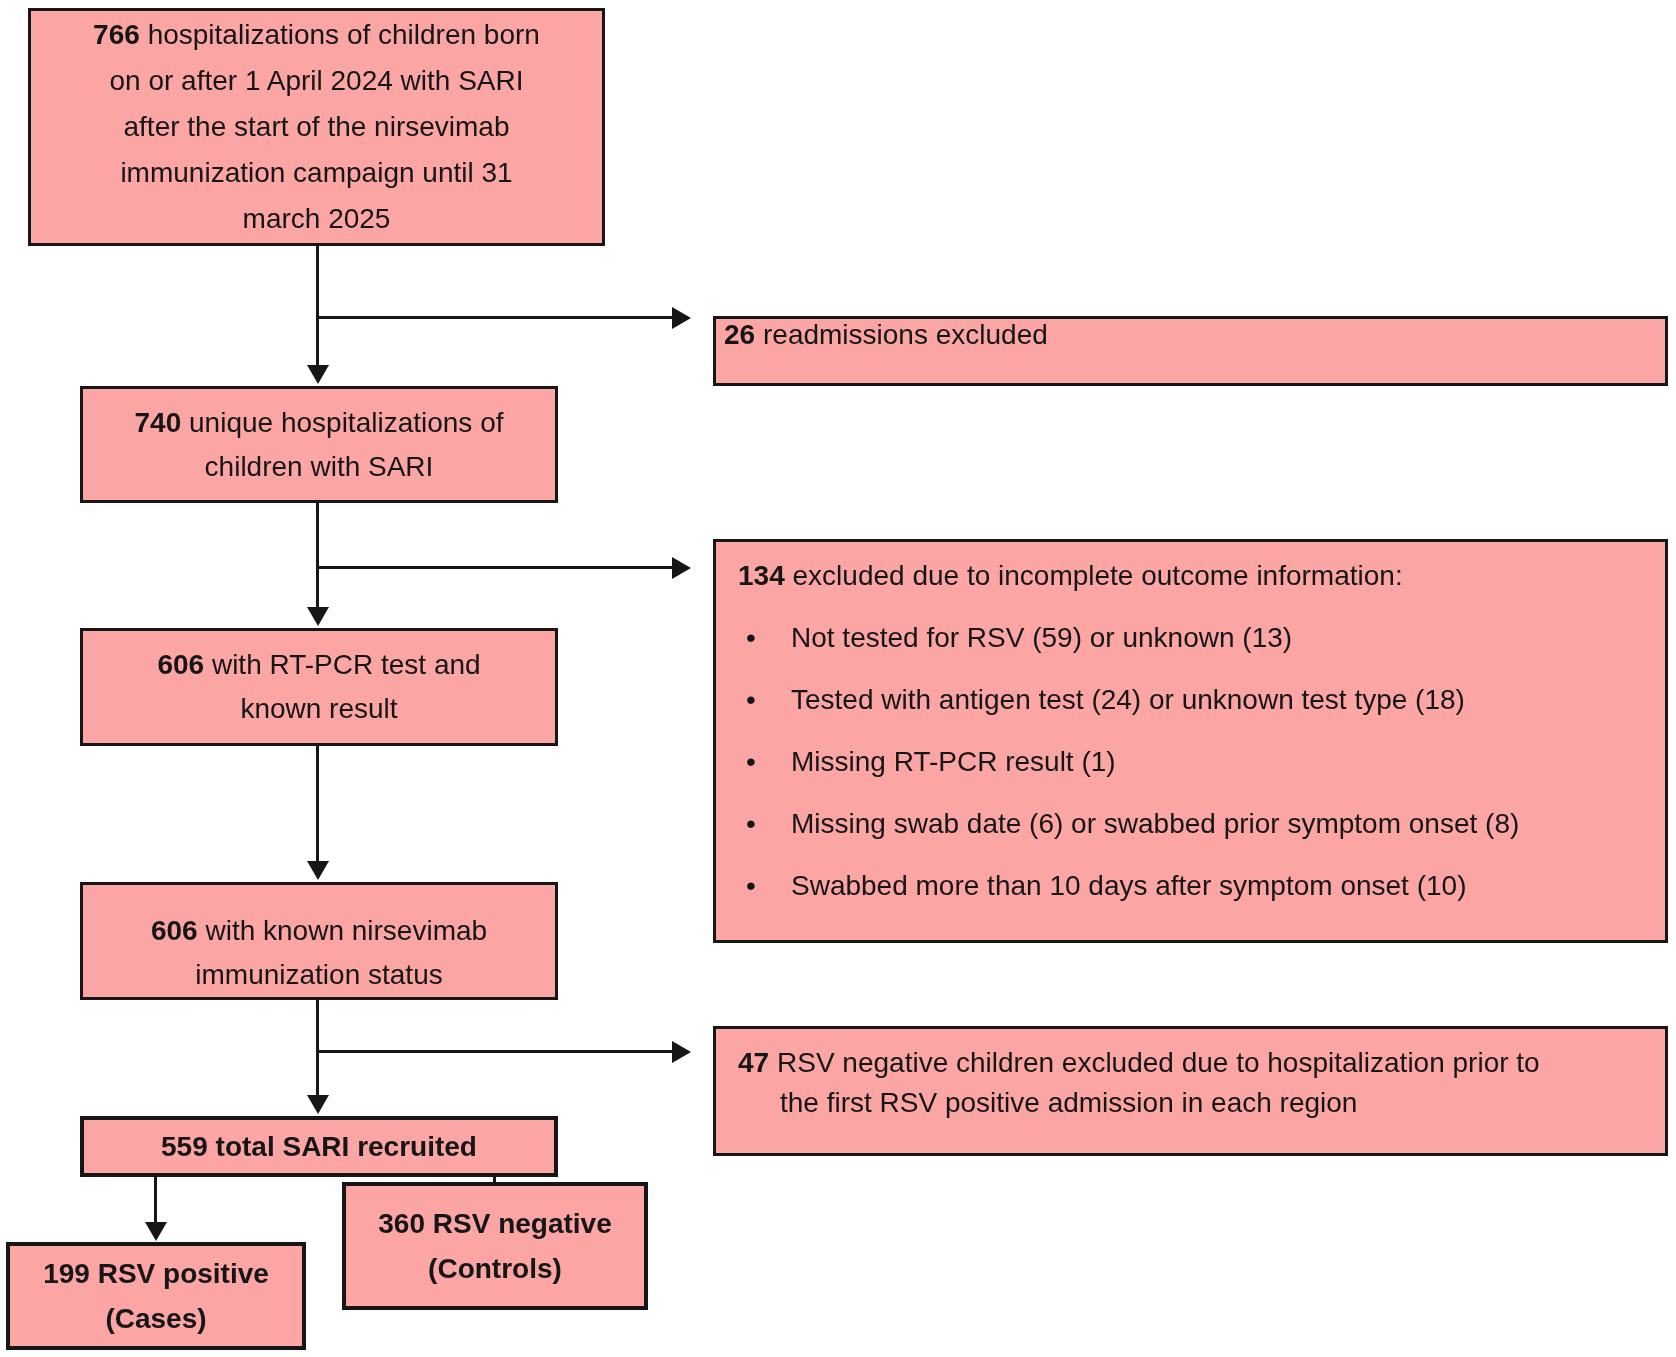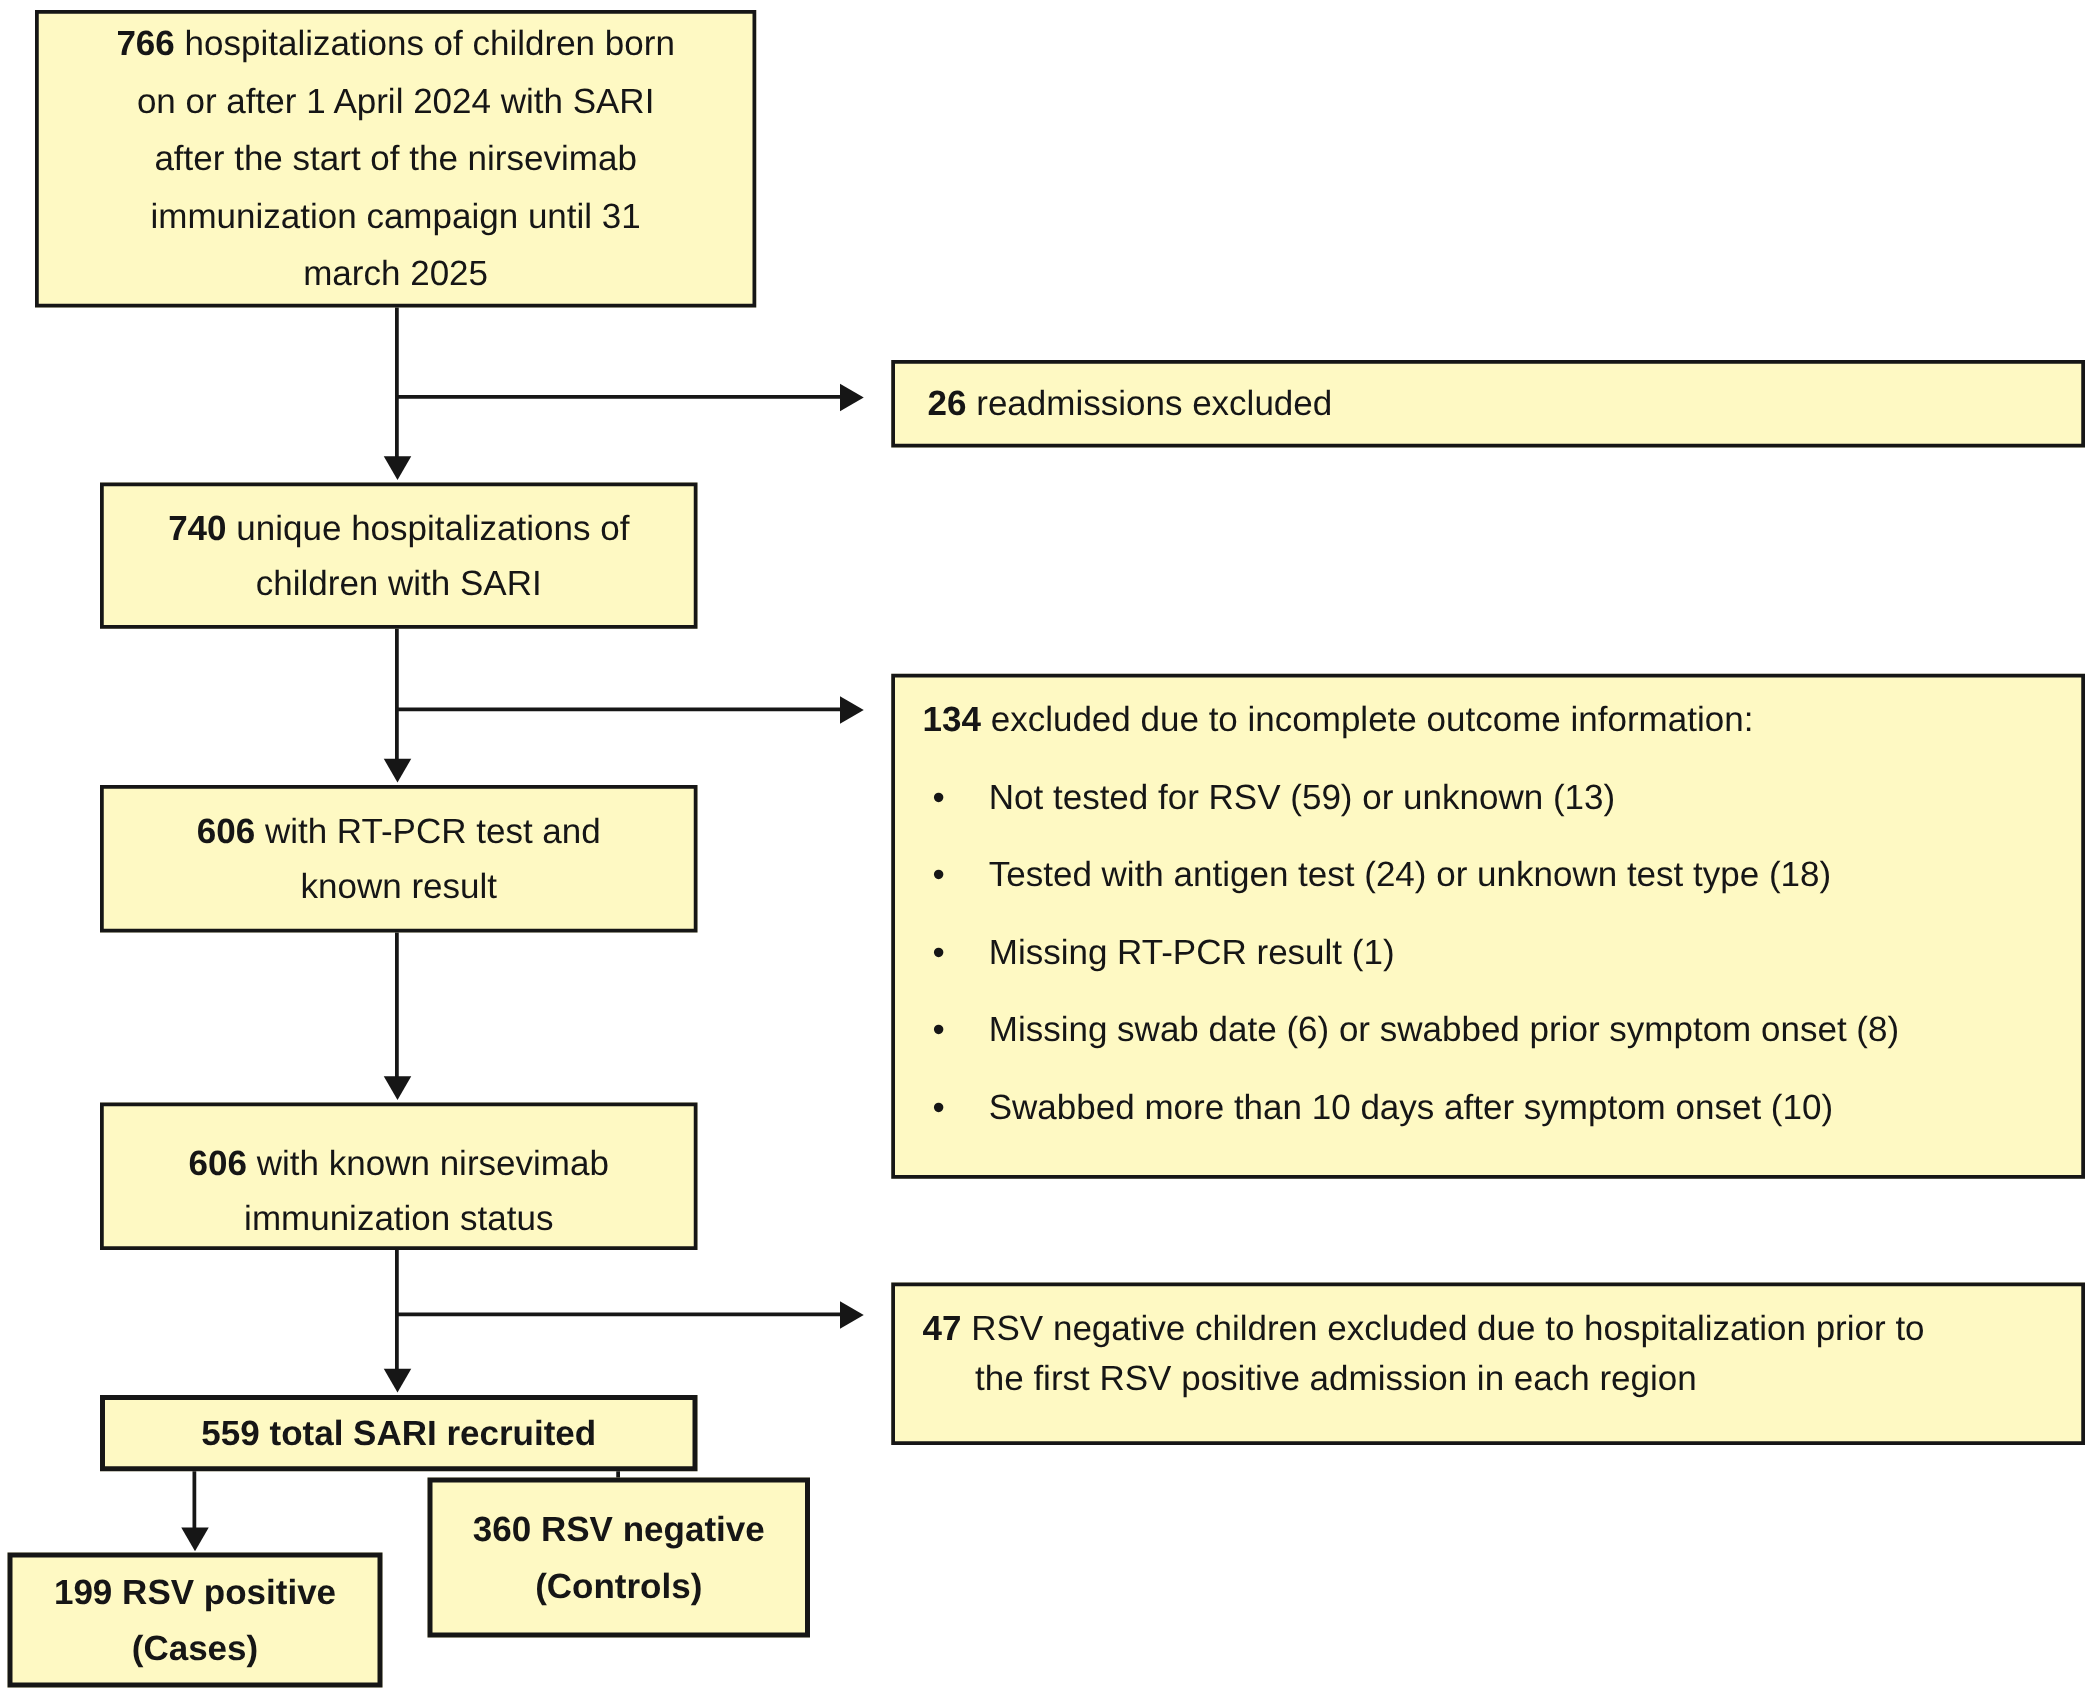--- a/index.html
+++ b/index.html
@@ -7,41 +7,42 @@
     position: relative;
     width: 1676px;
     height: 1357px;
     background: #ffffff;
     font-family: "Liberation Sans", sans-serif;
     color: #161616;
     font-size: 28px;
   }
   .box {
     position: absolute;
-    background: #fef9c3;
+    background: #fca5a5;
     border: 3px solid #161616;
     box-sizing: border-box;
   }
   .center-box {
     display: flex;
     align-items: center;
     justify-content: center;
     text-align: center;
   }
   .heavy { border-width: 4px; }
   .num { font-weight: bold; margin-right: 0.28em; }
   .body-lines { white-space: pre-line; }
   .lh46 { line-height: 46px; }
   .lh44 { line-height: 44px; }
   .allbold { font-weight: bold; }
   .left-pad-box {
     display: flex;
-    align-items: center;
-    padding-left: 26px;
+    align-items: flex-start;
+    padding-left: 8px;
     text-align: left;
+    margin-top: 28px;
   }
   
   .excl-big { padding: 16px 20px 0 22px; text-align: left; }
   .excl-title { line-height: 36px; }
   .bullet-row { display: flex; margin-top: 26px; line-height: 36px; }
   .bullet-marker { width: 45px; flex: 0 0 45px; padding-left: 8px; }
   .bullet-text { flex: 1; }
   
   .excl-47 { padding: 14px 18px 0 22px; text-align: left; line-height: 40px; }
   .excl-47-line2 { padding-left: 42px; }

